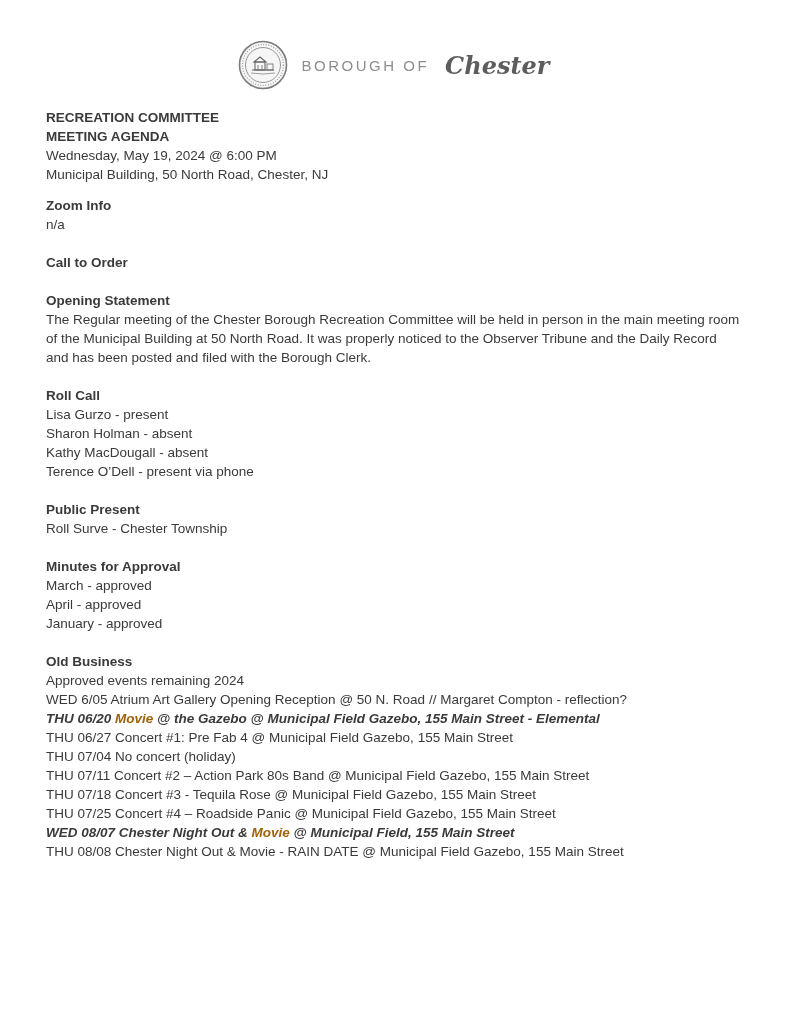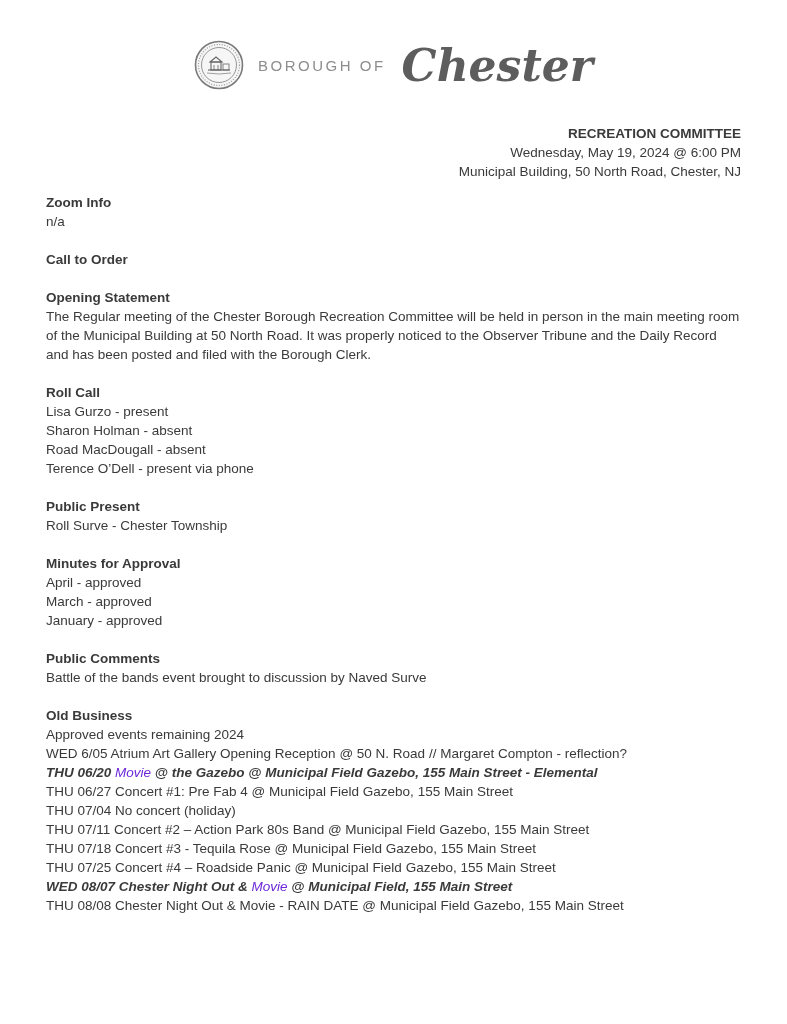--- a/index.html
+++ b/index.html
@@ -37,46 +37,46 @@
   .logo-prefix {
     font-size: 15px;
     letter-spacing: 2.5px;
     color: #8d8d8d;
     font-weight: 400;
   }
   .logo-name {
     font-family: "DejaVu Serif", serif;
     font-style: italic;
     font-weight: bold;
-    font-size: 44px;
+    font-size: 24px;
     color: #5d5d5d;
     margin-left: 2px;
   }
 
   
   .title-block {
-    text-align: right;
-    margin-top: 30px;
+    text-align: left;
+    margin-top: 14px;
   }
   .title-block .bold-line { font-weight: bold; }
 
   
   .sections { margin-top: 12px; }
   .section { margin-top: 19px; }
   .section:first-child { margin-top: 0; }
   .section-heading { font-weight: bold; }
   .line { white-space: pre-wrap; }
   .line.bold-italic {
     font-weight: bold;
     font-style: italic;
   }
   a.movie-link {
-    color: #6d28d9;
+    color: #a16207;
     text-decoration: none;
-    font-weight: normal;
+    font-weight: bold;
     font-style: italic;
   }
 </style>
 </head>
 <body>
 
 <div class="page">
 
   <div class="logo-row">
     <svg class="seal" viewBox="0 0 50 50">
@@ -90,56 +90,53 @@
       <path d="M14 30 L36 30" stroke="#666" stroke-width="1.1"></path>
       <path d="M13 33 Q25 35 37 33" stroke="#888" stroke-width="0.8" fill="none"></path>
       <path d="M20 25 v5 M24 25 v5" stroke="#666" stroke-width="0.8"></path>
     </svg>
     <span class="logo-prefix">BOROUGH OF</span>
     <span class="logo-name">Chester</span>
   </div>
 
   <div class="title-block">
     <div class="bold-line">RECREATION COMMITTEE</div>
+    <div class="bold-line">MEETING AGENDA</div>
     <div>Wednesday, May 19, 2024 @ 6:00 PM</div>
     <div>Municipal Building, 50 North Road, Chester, NJ</div>
   </div>
 
   <div class="sections">
       <div class="section">
         <div class="section-heading">Zoom Info</div>
         <div class="line">n/a</div>
       </div>
       <div class="section">
         <div class="section-heading">Call to Order</div>
       </div>
       <div class="section">
         <div class="section-heading">Opening Statement</div>
         <div class="line">The Regular meeting of the Chester Borough Recreation Committee will be held in person in the main meeting room of the Municipal Building at 50 North Road. It was properly noticed to the Observer Tribune and the Daily Record and has been posted and filed with the Borough Clerk.</div>
       </div>
       <div class="section">
         <div class="section-heading">Roll Call</div>
         <div class="line">Lisa Gurzo - present</div>
         <div class="line">Sharon Holman - absent</div>
-        <div class="line">Road MacDougall - absent</div>
+        <div class="line">Kathy MacDougall - absent</div>
         <div class="line">Terence O’Dell - present via phone</div>
       </div>
       <div class="section">
         <div class="section-heading">Public Present</div>
         <div class="line">Roll Surve - Chester Township</div>
       </div>
       <div class="section">
         <div class="section-heading">Minutes for Approval</div>
+        <div class="line">March - approved</div>
         <div class="line">April - approved</div>
-        <div class="line">March - approved</div>
         <div class="line">January - approved</div>
-      </div>
-      <div class="section">
-        <div class="section-heading">Public Comments</div>
-        <div class="line">Battle of the bands event brought to discussion by Naved Surve</div>
       </div>
       <div class="section">
         <div class="section-heading">Old Business</div>
         <div class="line">Approved events remaining 2024</div>
         <div class="line">WED 6/05 Atrium Art Gallery Opening Reception @ 50 N. Road // Margaret Compton - reflection?</div>
         <div class="line bold-italic">THU 06/20 <a class="movie-link" href="#">Movie</a> @ the Gazebo @ Municipal Field Gazebo, 155 Main Street - Elemental</div>
         <div class="line">THU 06/27 Concert #1: Pre Fab 4 @ Municipal Field Gazebo, 155 Main Street</div>
         <div class="line">THU 07/04 No concert (holiday)</div>
         <div class="line">THU 07/11 Concert #2 – Action Park 80s Band @ Municipal Field Gazebo, 155 Main Street</div>
         <div class="line">THU 07/18 Concert #3 - Tequila Rose @ Municipal Field Gazebo, 155 Main Street</div>

